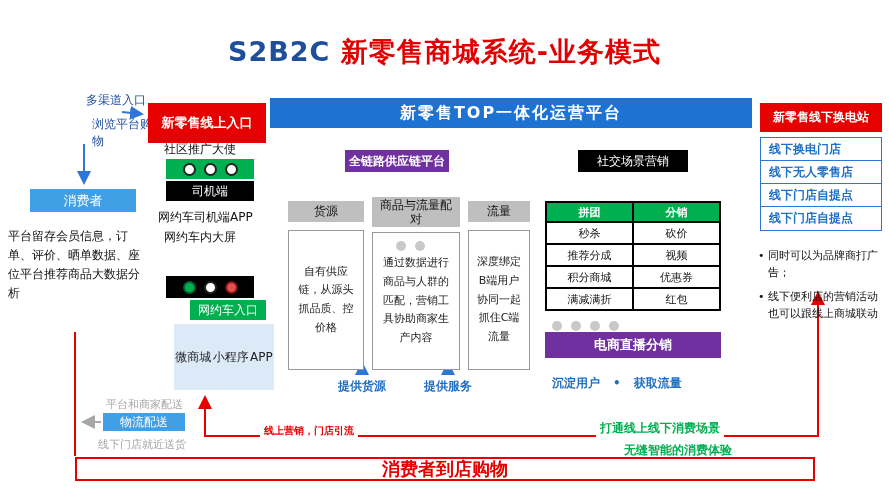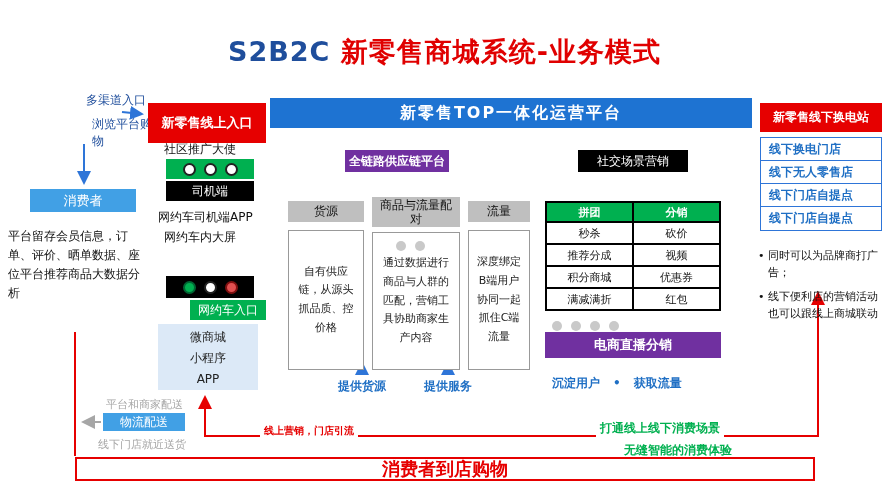--- a/index.html
+++ b/index.html
@@ -12,21 +12,21 @@
   .title { width: 100%; top: 34px; text-align: center; font-size: 27px; font-weight: bold; letter-spacing: 1px; }
   .title .t-blue { color: #1f4e9c; }
   .title .t-red { color: #e00000; }
 
   .red-box { background:#e60000; color:#fff; font-weight:bold; display:flex; align-items:center; justify-content:center; font-size:13px; }
   .blue-header { background:#1e73d2; color:#fff; font-weight:bold; display:flex; align-items:center; justify-content:center; font-size:16px; letter-spacing:2px; }
   .purple-box { background:#7030a0; color:#fff; display:flex; align-items:center; justify-content:center; font-size:12px; font-weight:bold; }
   .black-box { background:#000; color:#fff; display:flex; align-items:center; justify-content:center; font-size:12px; }
   .green-bar { background:#00b050; color:#fff; display:flex; align-items:center; justify-content:center; font-size:12px; }
   .cyan-box { background:#41a0e5; color:#fff; display:flex; align-items:center; justify-content:center; font-size:13px; }
-  .lightblue-panel { background:#dce9f7; display:flex; flex-direction:column; justify-content:space-evenly; align-items:center; font-size:12px; color:#222; }
+  .lightblue-panel { background:#dce9f7; display:flex; justify-content:space-evenly; align-items:center; font-size:12px; color:#222;margin-left:16px; }
   .gray-head { background:#bfbfbf; color:#111; display:flex; align-items:center; justify-content:center; text-align:center; font-size:12px; line-height:1.2; }
   .body-box { background:#fff; border:1px solid #999; display:flex; align-items:center; justify-content:center; text-align:center; font-size:11px; color:#222; padding:5px; line-height:1.7; }
   .blue-label { color:#1f6fc4; font-size:12px; font-weight:bold; }
   .gray-label { color:#a6a6a6; font-size:11px; }
   .green-label { color:#00b050; font-size:12px; font-weight:bold; }
   .red-label { color:#e60000; font-size:10px; font-weight:bold; }
   .navy-label { color:#1f4e9c; font-size:12px; line-height:1.4; }
   .para { font-size:12px; color:#111; line-height:19px; }
 
   .grid-table { display:grid; grid-template-columns:1fr 1fr; border:1px solid #000; }

